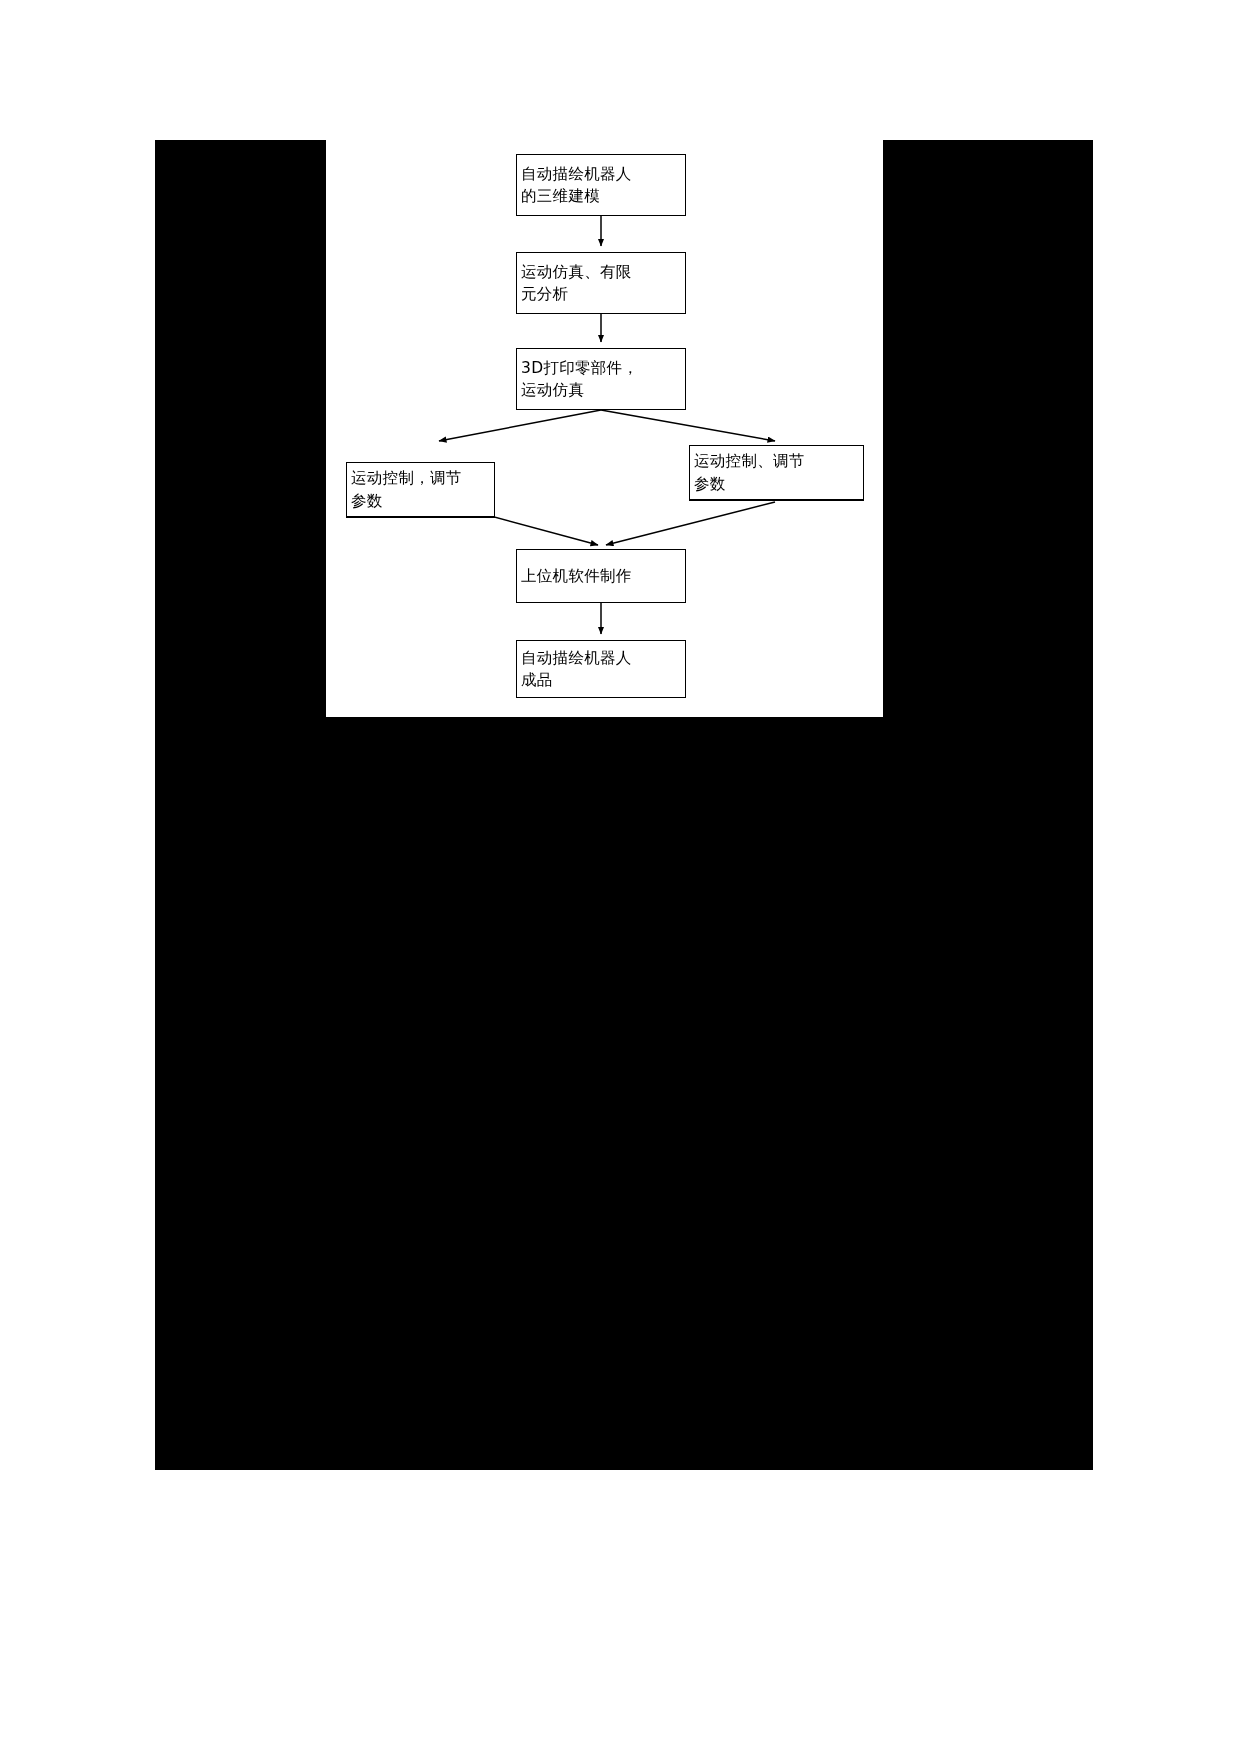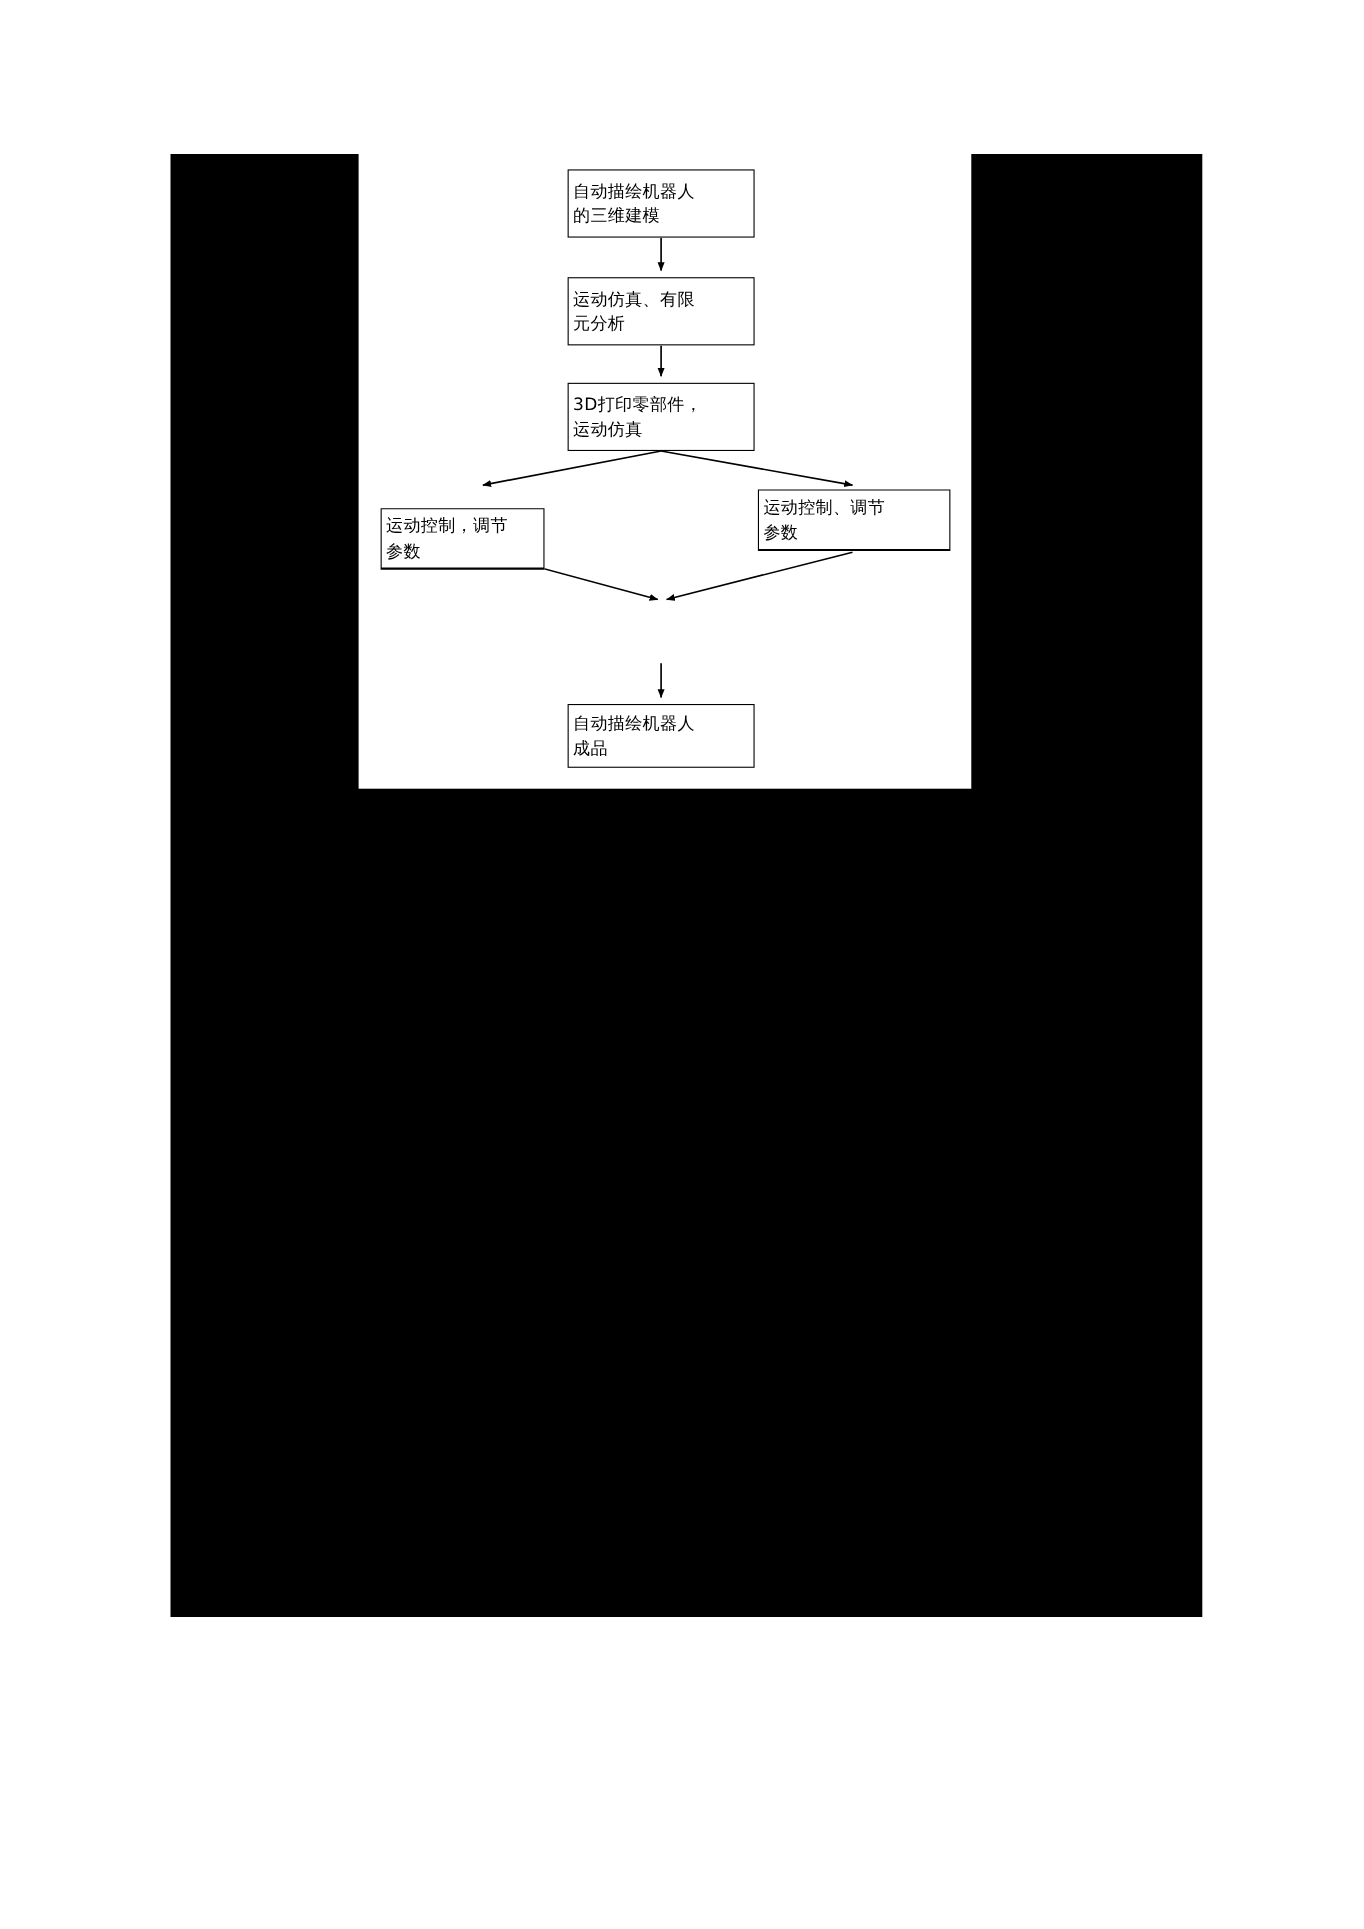--- a/index.html
+++ b/index.html
@@ -139,20 +139,23 @@
     <div class="node" id="node-motion">
       <span class="node-text">运动控制，调节
 参数</span>
     </div>
 
     <div class="node" id="node-image">
       <span class="node-text">运动控制、调节
 参数</span>
     </div>
 
+    <div class="node" id="node-software">
+      <span class="node-text">上位机软件制作</span>
+    </div>
 
     <div class="node" id="node-product">
       <span class="node-text">自动描绘机器人
 成品</span>
     </div>
 
   </div>
 </div>
 
 </body></html>

